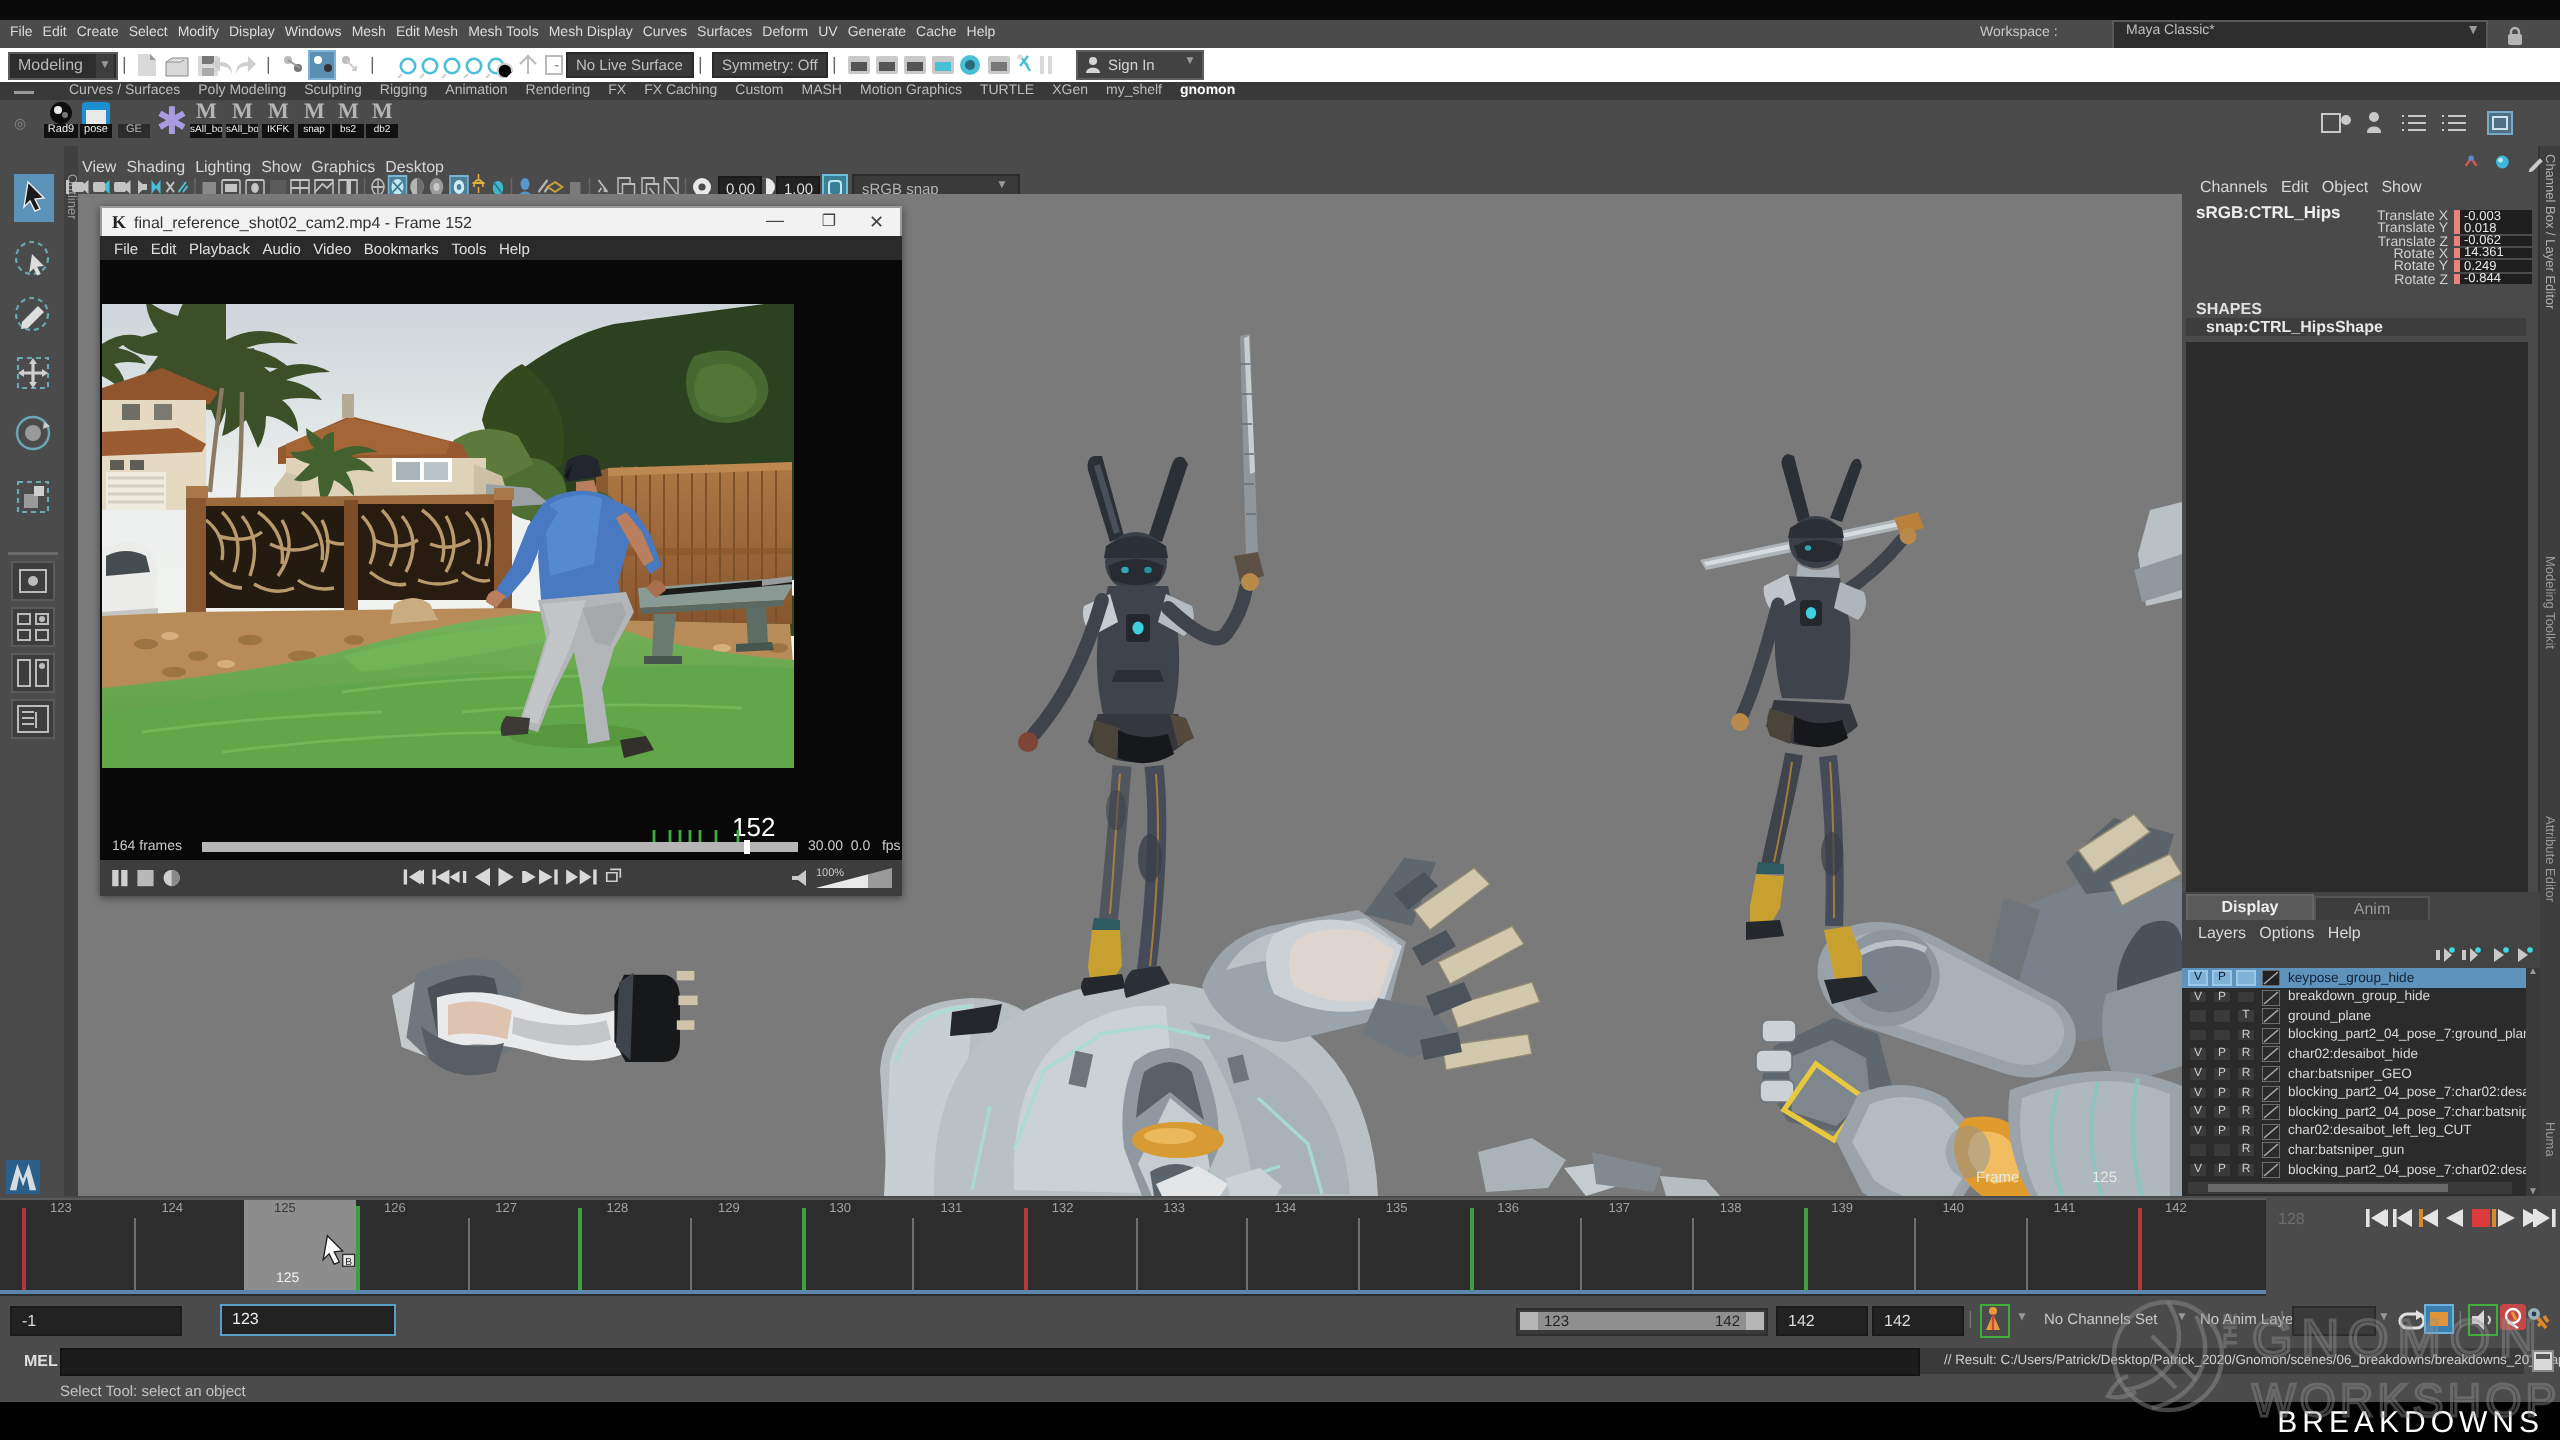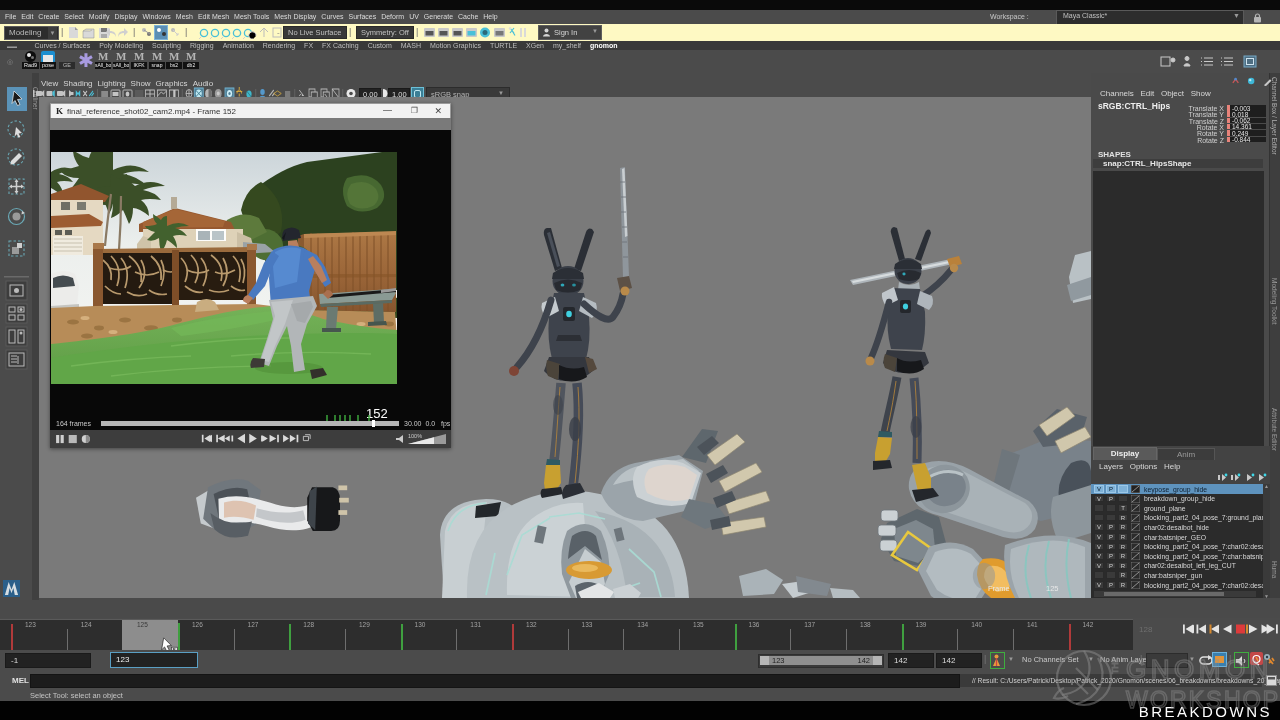--- a/index.html
+++ b/index.html
@@ -21,21 +21,21 @@
   <div class="abs" style="top:0px;left:1056px;width:186px;height:13px;background:#2d2d2d;border:1px solid #5a5a5a;">
     <span class="tx" style="top:1px;left:6px;color:#c0c0c0;">Maya Classic*</span>
     <span class="tx" style="top:1px;right:3px;color:#999;font-size:7px;">▼</span>
   </div>
   <svg class="abs" style="top:3px;left:1253px;" width="9" height="10" viewBox="0 0 9 10">
       <rect x="1" y="4" width="7" height="5.5" rx="1" fill="#b5b5b5"></rect>
       <path d="M2.5 4 v-1 a2 2 0 0 1 4 0 v1" stroke="#b5b5b5" stroke-width="1.2" fill="none"></path>
     </svg>
 </div>
 
-<div class="row" style="top:24px;height:17px;background:#fef9c3;border-bottom:1px solid #ef4444;" id="toolbar">
+<div class="row" style="top:24px;height:17px;background:#ffffff;border-bottom:1px solid #ef4444;" id="toolbar">
 
   <div class="abs" style="left:4px;top:2px;width:53px;height:12px;background:#2d2d2d;border:1px solid #5a5a5a;">
     <span class="tx" style="left:4px;top:1px;font-size:8px;color:#b9b9b9;">Modeling</span>
     <span class="tx" style="right:1px;top:0px;font-size:6px;color:#999;background:#3d3d3d;width:9px;height:12px;text-align:center;line-height:12px;">▼</span>
   </div>
   <span class="tx" style="left:61px;top:3px;color:#6a6a6a;font-size:9px;">|</span>
 
   <svg class="abs" style="left:67px;top:2px;" width="60" height="13" viewBox="0 0 60 13">
     <path d="M2 1 h6 l3 3 v8 h-9 z" fill="#d9d9d9"></path>
       <path d="M8 1 l3 3 h-3 z" fill="#9a9a9a"></path>
@@ -245,21 +245,21 @@
     </g>
   </svg>
 </div>
 
 <div class="abs" style="top:73px;left:32px;width:7px;height:527px;background:#404040;">
   <span style="position:absolute;top:14px;left:0px;writing-mode:vertical-rl;color:#9a9a9a;font-size:6.5px;">Outliner</span>
 </div>
 
 <div class="abs" style="top:73px;left:39px;width:1052px;height:525px;background:#4b4b4b;" id="viewport">
 
-  <span class="tx" id="vpmenus" style="top:6px;left:2px;font-size:8px;color:#d6d6d6;"><span style="margin-right:5px">View</span><span style="margin-right:5px">Shading</span><span style="margin-right:5px">Lighting</span><span style="margin-right:5px">Show</span><span style="margin-right:5px">Graphics</span><span style="margin-right:5px">Audio</span></span>
+  <span class="tx" id="vpmenus" style="top:6px;left:2px;font-size:8px;color:#d6d6d6;"><span style="margin-right:5px">View</span><span style="margin-right:5px">Shading</span><span style="margin-right:5px">Lighting</span><span style="margin-right:5px">Show</span><span style="margin-right:5px">Graphics</span><span style="margin-right:5px">Desktop</span></span>
 
   <div class="abs" id="vpicons" style="top:14px;left:0;width:1052px;height:13px;">
     <svg class="abs" style="left:-6px;top:0;transform:scale(0.75,1);transform-origin:0 0;" width="480" height="13" viewBox="0 0 480 13">
       <g fill="#c4c4c4">
         <path d="M0 3 h2 v7 h-2 z"></path>
         <rect x="4" y="4" width="8" height="5" rx="1"></rect>
           <path d="M12 5 l3-2 v7 l-3-2 z"></path>
         <rect x="18" y="4" width="8" height="5" rx="1"></rect>
           <path d="M26 5 l3-2 v7 l-3-2 z" fill="#49c0d8"></path>
         <rect x="32" y="4" width="8" height="5" rx="1"></rect>
@@ -762,20 +762,23 @@
 <div class="abs" style="top:103px;left:50px;width:401px;height:345px;box-shadow:0 1px 4px rgba(0,0,0,.45);" id="vidwin">
 
   <div class="abs" style="left:0;top:0;width:401px;height:15px;background:#f2f2f2;border:1px solid #9a9a9a;border-bottom:none;box-sizing:border-box;">
     <span class="tx" style="left:5px;top:2px;font-size:9px;color:#222;font-weight:bold;font-family:'Liberation Serif',serif;">K</span>
     <span class="tx" style="left:16px;top:3px;font-size:8px;color:#333;">final_reference_shot02_cam2.mp4 - Frame 152</span>
     <span class="tx" style="right:58px;top:1px;font-size:9px;color:#444;">—</span>
     <span class="tx" style="right:32px;top:2px;font-size:8px;color:#444;">❐</span>
     <span class="tx" style="right:8px;top:2px;font-size:9px;color:#444;">✕</span>
   </div>
 
+  <div class="abs" style="left:0;top:15px;width:401px;height:12px;background:#2a2a2a;">
+    <span class="tx" style="left:7px;top:2px;font-size:7.5px;color:#e0e0e0;">File&nbsp;&nbsp;&nbsp;Edit&nbsp;&nbsp;&nbsp;Playback&nbsp;&nbsp;&nbsp;Audio&nbsp;&nbsp;&nbsp;Video&nbsp;&nbsp;&nbsp;Bookmarks&nbsp;&nbsp;&nbsp;Tools&nbsp;&nbsp;&nbsp;Help</span>
+  </div>
 
   <div class="abs" style="left:0;top:27px;width:401px;height:300px;background:#080808;">
 
     <svg class="abs" style="left:1px;top:22px;" width="346" height="232" viewBox="0 0 346 232">
       <defs>
         <linearGradient id="sky" x1="0" y1="0" x2="0" y2="1">
           <stop offset="0" stop-color="#ccd5da"></stop>
             <stop offset=".4" stop-color="#ecefed"></stop>
             <stop offset="1" stop-color="#f6f7f4"></stop>
         </linearGradient>
@@ -987,21 +990,21 @@
     </svg>
     <svg class="abs" style="left:344px;top:2px;" width="54" height="14" viewBox="0 0 54 14">
       <path d="M2 6 h3 l4 -3 v8 l-4 -3 h-3 z" fill="#c9c9c9"></path>
       <text x="14" y="6" font-size="5.5" fill="#c9c9c9" font-family="Liberation Sans">100%</text>
       <path d="M14 12 L52 12 L52 2 z" fill="#9a9a9a"></path>
       <path d="M14 12 L40 12 L40 5.2 z" fill="#e8e8e8"></path>
     </svg>
   </div>
 </div>
 
-<div class="row" style="top:618px;height:52px;background:#4b4b4b;">
+<div class="row" style="top:598px;height:52px;background:#4b4b4b;">
   <div class="abs" style="left:0;top:1px;width:1133px;height:48px;background:#2d2d2d;border-top:1px solid #5a5a5a;" id="tl">
     <div id="ticks">
         <div class="abs" style="left:11.0px;top:4px;width:2px;height:41px;background:#b03a3a;"></div>
         <span class="tx" style="left:25.0px;top:1px;font-size:6.5px;color:#a2a2a2;">123</span>
         <div class="abs" style="left:66.7px;top:9px;width:1px;height:36px;background:#6e6e6e;"></div>
         <span class="tx" style="left:80.7px;top:1px;font-size:6.5px;color:#a2a2a2;">124</span>
         <span class="tx" style="left:136.3px;top:1px;font-size:6.5px;color:#a2a2a2;">125</span>
         <div class="abs" style="left:178.0px;top:4px;width:2px;height:41px;background:#3f9f3f;"></div>
         <span class="tx" style="left:192.0px;top:1px;font-size:6.5px;color:#a2a2a2;">126</span>
         <div class="abs" style="left:233.6px;top:9px;width:1px;height:36px;background:#6e6e6e;"></div>

